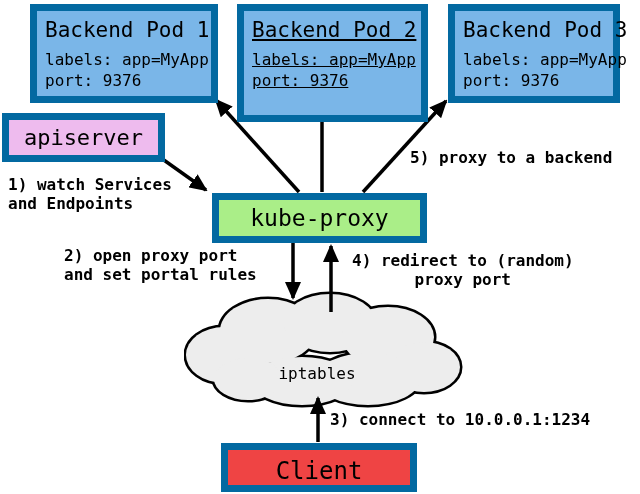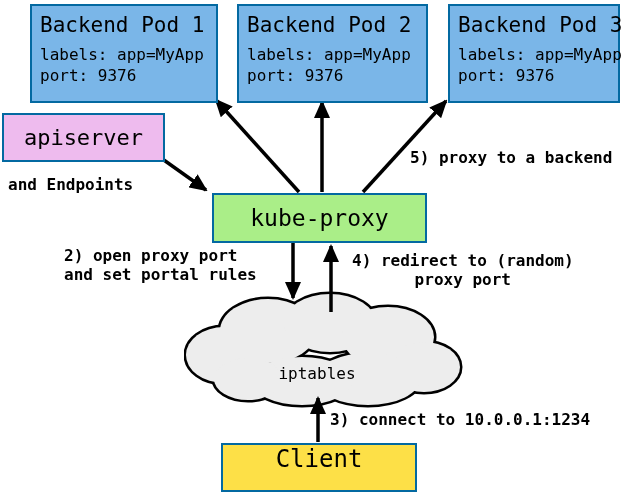--- a/index.html
+++ b/index.html
@@ -1,28 +1,28 @@
 <!DOCTYPE html>
 <html><head>
 <meta charset="utf-8">
 <style>
   html,body{margin:0;padding:0;background:#fff;}
   #canvas{
     position:relative;width:640px;height:494px;background:#ffffff;
     font-family:"DejaVu Sans Mono", monospace;color:#000;overflow:hidden;
   }
-  .box{position:absolute;border:2px solid #0369a1;box-sizing:border-box;z-index:4;}
+  .box{position:absolute;border:7px solid #0369a1;box-sizing:border-box;z-index:4;}
   .pod{background:#7ab6e8;padding:6px 6px 0 8px;}
   .pod-title{font-size:21px;line-height:26px;margin-bottom:6px;white-space:nowrap;}
   .pod-line{font-size:16px;line-height:21px;white-space:nowrap;}
   .node-apiserver{background:#eebbee;display:flex;align-items:center;justify-content:center;
     font-size:22px;}
   .node-kubeproxy{background:#aaee88;display:flex;align-items:center;justify-content:center;
     font-size:23px;}
-  .node-client{background:#fde047;display:flex;align-items:flex-start;justify-content:center;
+  .node-client{background:#ef4444;display:flex;align-items:flex-end;justify-content:center;
     font-size:24px;}
   .cloud{position:absolute;left:184px;top:291px;z-index:1;}
   .cloud-label{position:absolute;left:262px;top:340px;width:110px;text-align:center;
     font-size:16px;z-index:4;margin-top:24px;}
   .annot{position:absolute;font-size:16px;font-weight:bold;line-height:19px;
     white-space:nowrap;z-index:5;}
   #arrows{position:absolute;left:0;top:0;z-index:2;pointer-events:none;}
 </style>
 </head>
 <body>
@@ -68,21 +68,21 @@
       <path d="M318,442 L318,398" marker-end="url(#ah)"></path>
     </g>
   </svg>
 
   <div class="box pod" style="left:30px;top:4px;width:188px;height:99px;">
     <div class="pod-title">Backend Pod 1</div>
     <div class="pod-line">labels: app=MyApp</div>
     <div class="pod-line">port: 9376</div>
   </div>
 
-  <div class="box pod" style="left:237px;top:4px;width:191px;height:99px;">
+  <div class="box pod" style="left:237px;top:4px;width:191px;height:118px;text-decoration:underline;">
     <div class="pod-title">Backend Pod 2</div>
     <div class="pod-line">labels: app=MyApp</div>
     <div class="pod-line">port: 9376</div>
   </div>
 
   <div class="box pod" style="left:448px;top:4px;width:172px;height:99px;">
     <div class="pod-title">Backend Pod 3</div>
     <div class="pod-line">labels: app=MyApp</div>
     <div class="pod-line">port: 9376</div>
   </div>
@@ -95,20 +95,21 @@
     <span>apiserver</span>
   </div>
 
   <div class="cloud-label">iptables</div>
 
   <div class="box node-client" style="left:221px;top:443px;width:196px;height:49px;">
     <span>Client</span>
   </div>
 
   <div class="annot" style="left:8px;top:175px;">
+    <div>1) watch Services</div>
     <div>and Endpoints</div>
   </div>
 
   <div class="annot" style="left:64px;top:246px;">
     <div>2) open proxy port</div>
     <div>and set portal rules</div>
   </div>
 
   <div class="annot" style="left:352px;top:251px;text-align:center;">
     <div>4) redirect to (random)</div>

